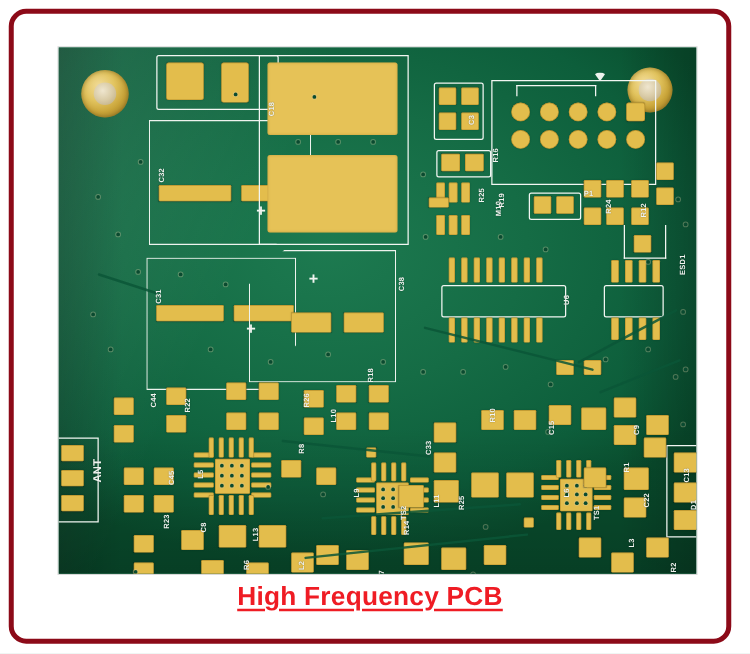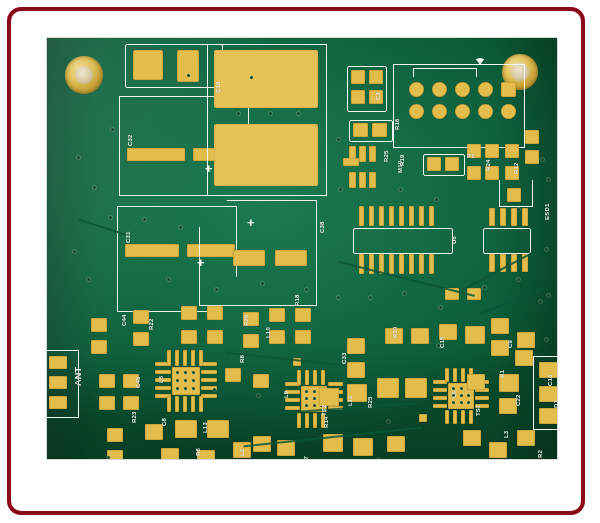--- a/index.html
+++ b/index.html
@@ -479,13 +479,14 @@
         <span class="lbl rot" style="left: 500px; top: 348px;">C13</span>
         <span class="lbl rot" style="left: 506px; top: 370px;">D1</span>
         <span class="lbl rot" style="left: 456px; top: 400px;">L3</span>
         <span class="lbl rot" style="left: 490px; top: 420px;">R2</span>
         <span class="lbl rot" style="left: 256px; top: 430px;">BL7</span>
         <span class="lbl rot" style="left: 192px; top: 418px;">L2</span>
         <span class="lbl rot" style="left: 148px; top: 418px;">R6</span>
       </div>
   </div>
 
+  <div id="caption">High Frequency PCB</div>
 </div>
 
 </body></html>

